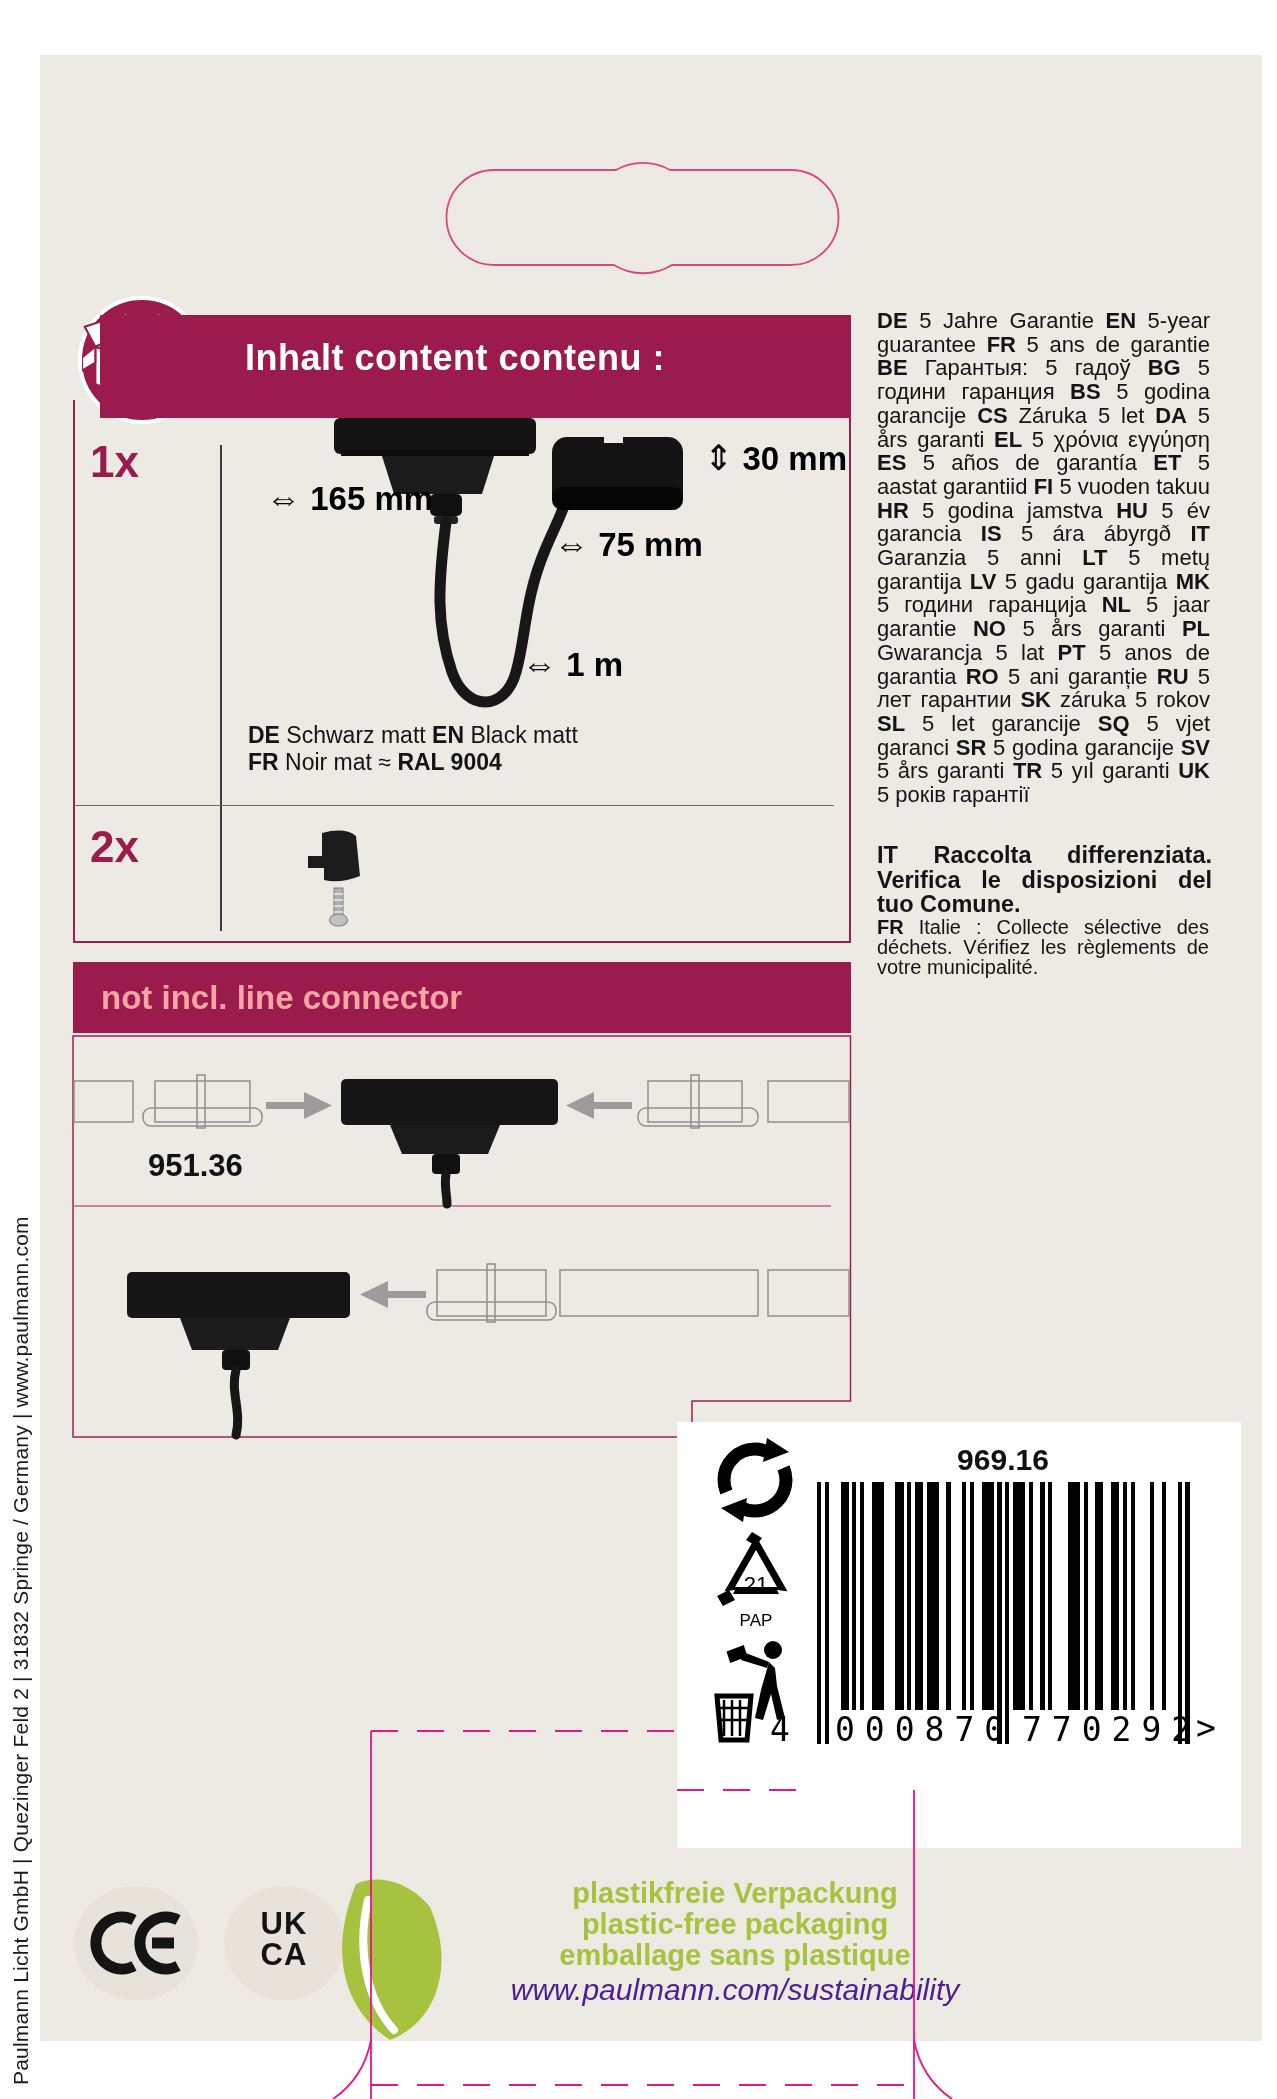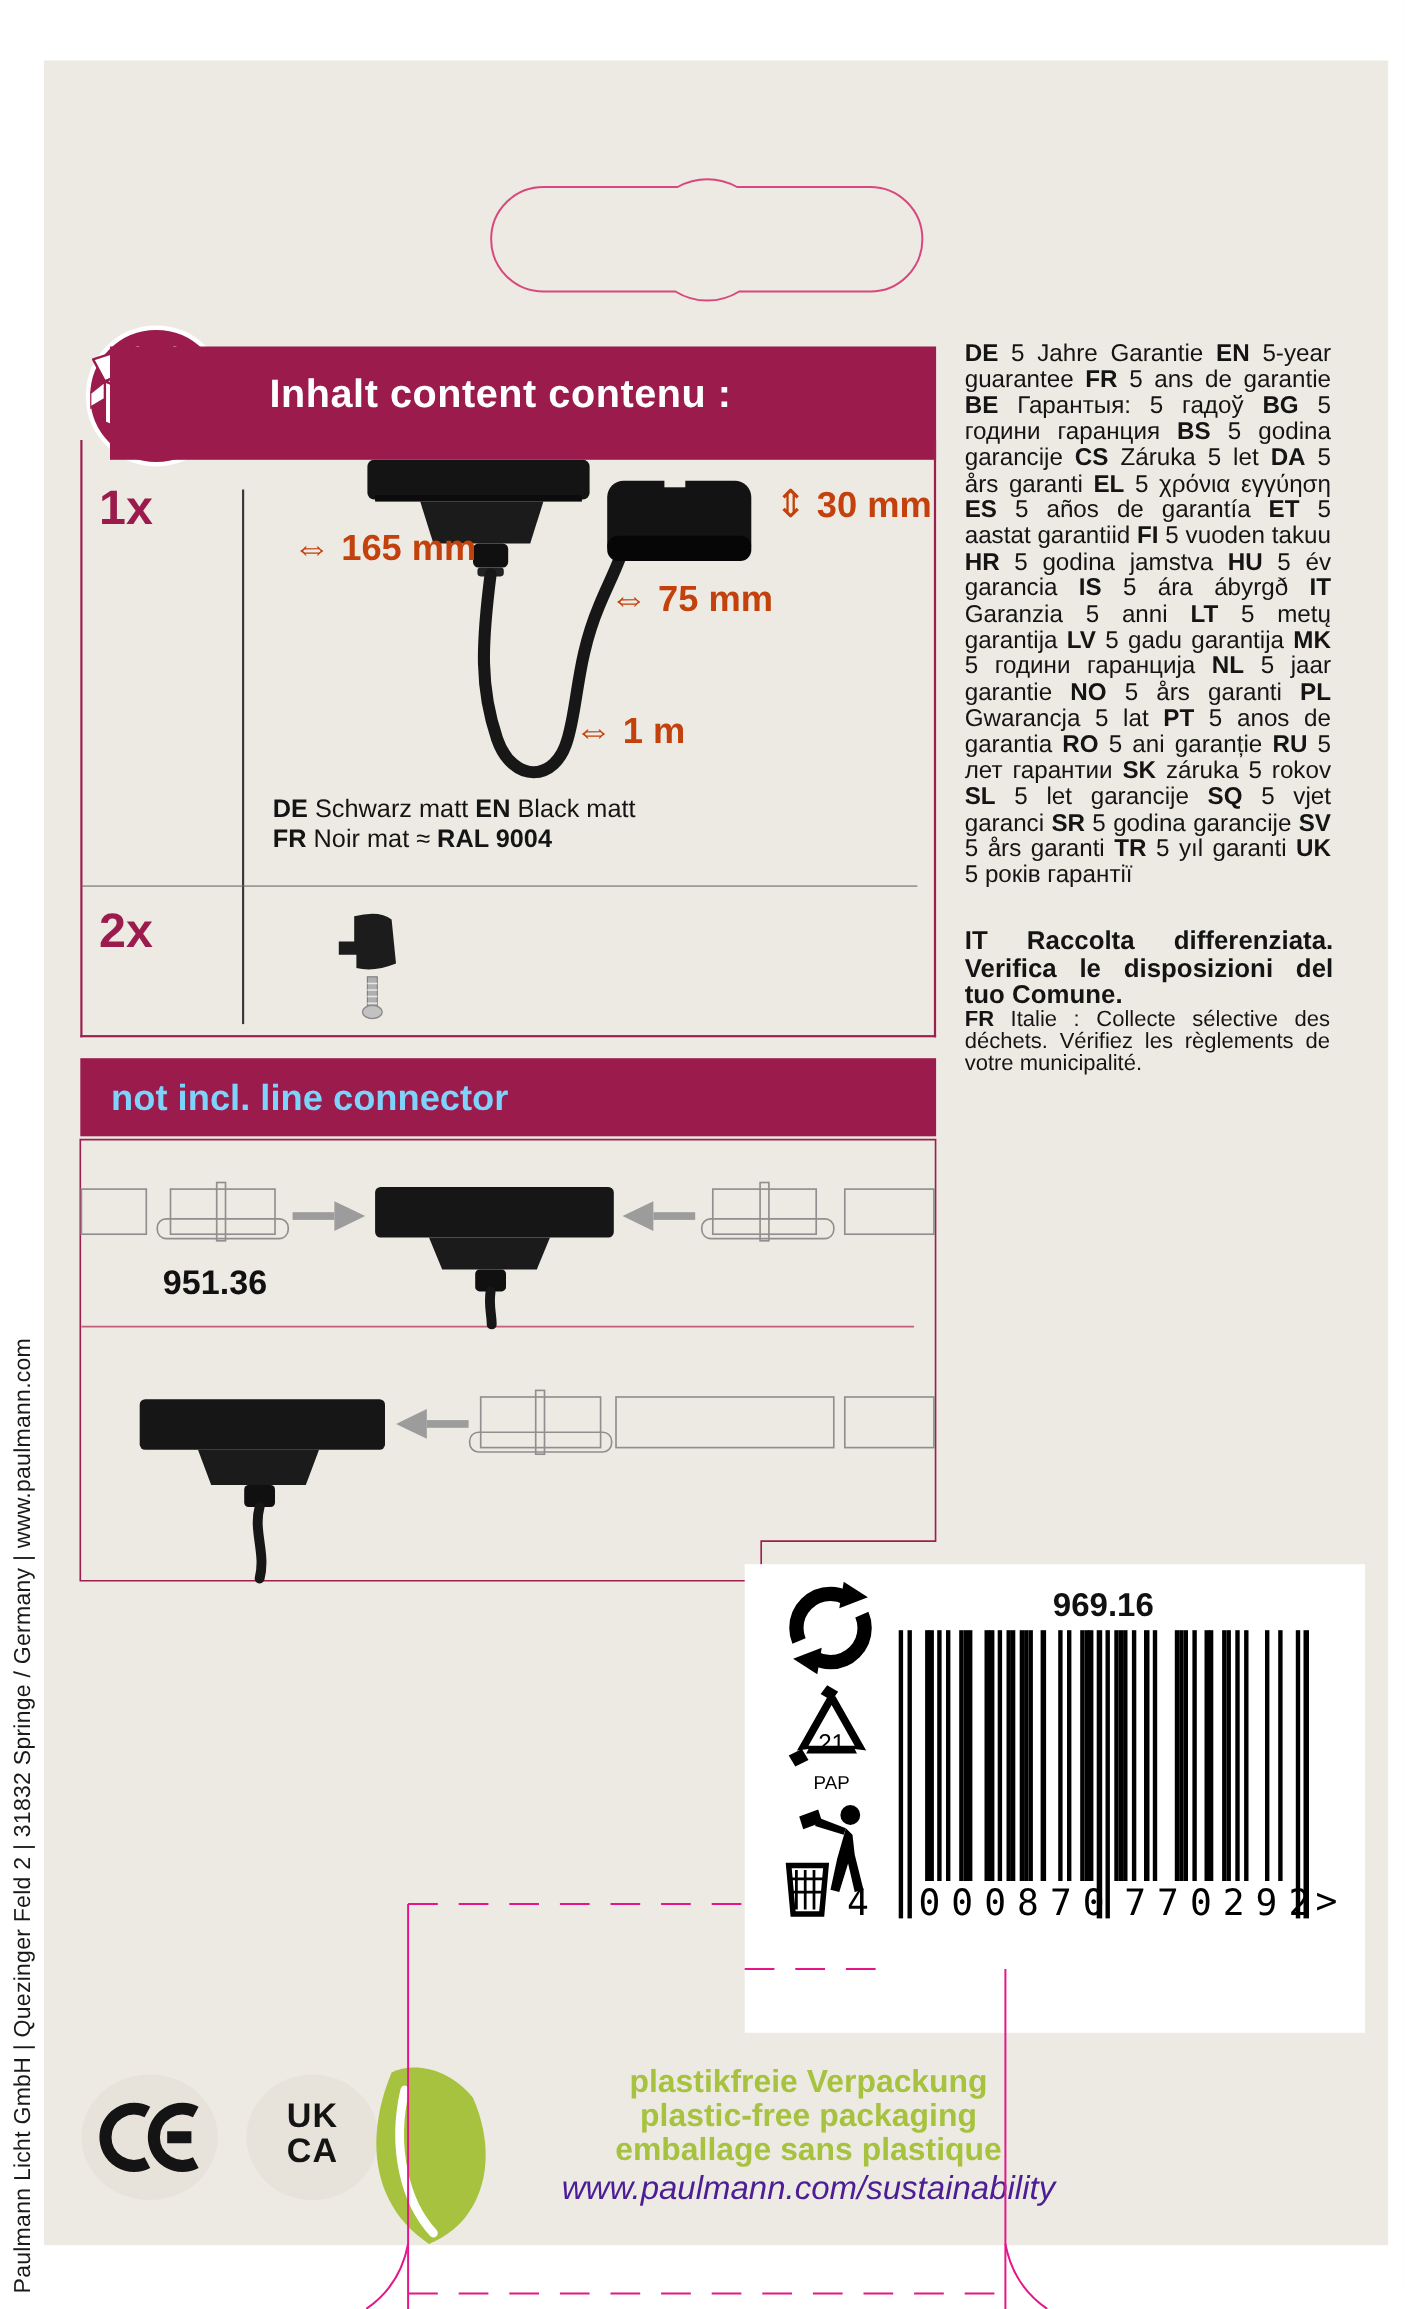--- a/index.html
+++ b/index.html
@@ -27,31 +27,31 @@
   #cb-left  { left:73px;  top:400px; height:543px; }
   #cb-right { left:849px; top:400px; height:543px; }
   #cb-bottom{ left:73px;  top:941px; width:778px; }
   #row-divider { left:74px; top:805px; width:760px; height:1px; background:#6a6a6a; }
   #col-divider { left:220px; top:445px; width:1.5px; height:486px; background:#3a3a3a; }
 
   .qty { color:#9b1c4c; font-size:44px; font-weight:700; }
   #qty-1 { left:90px; top:437px; }
   #qty-2 { left:90px; top:822px; }
 
-  .dim { color:#c2410c; font-size:33px; font-weight:600; white-space:nowrap; }
+  .dim { color:#000000; font-size:33px; font-weight:600; white-space:nowrap; }
   .dim .arr { font-weight:400; font-size:35px; }
   #dim-length { left:266px; top:478px; }
   #dim-width  { left:554px; top:524px; }
   #dim-height { left:704px; top:438px; }
   #dim-cable  { left:522px; top:644px; }
 
   #finish-lines { left:248px; top:722px; font-size:23px; line-height:27px; color:#141414; }
 
   #notice-banner { left:73px; top:962px; width:778px; height:71px; background:#9b1c4c; }
-  #notice-banner-label { position:absolute; left:28px; top:17px; color:#7dd3fc; font-size:33px; font-weight:600; }
+  #notice-banner-label { position:absolute; left:28px; top:17px; color:#fca5a5; font-size:33px; font-weight:600; }
 
   #item-number-1 { left:148px; top:1148px; font-size:31px; font-weight:600; color:#111111; }
 
   
   #guarantee-text { left:877px; top:309px; width:333px; font-size:22px; line-height:23.7px;
     color:#141414; text-align:justify; }
   #recycle-note-it { left:877px; top:843px; width:335px; font-size:23.5px; line-height:24.6px;
     color:#141414; text-align:justify; font-weight:600; }
   #recycle-note-fr { left:877px; top:918px; width:332px; font-size:20px; line-height:19.8px;
     color:#141414; text-align:justify; }

